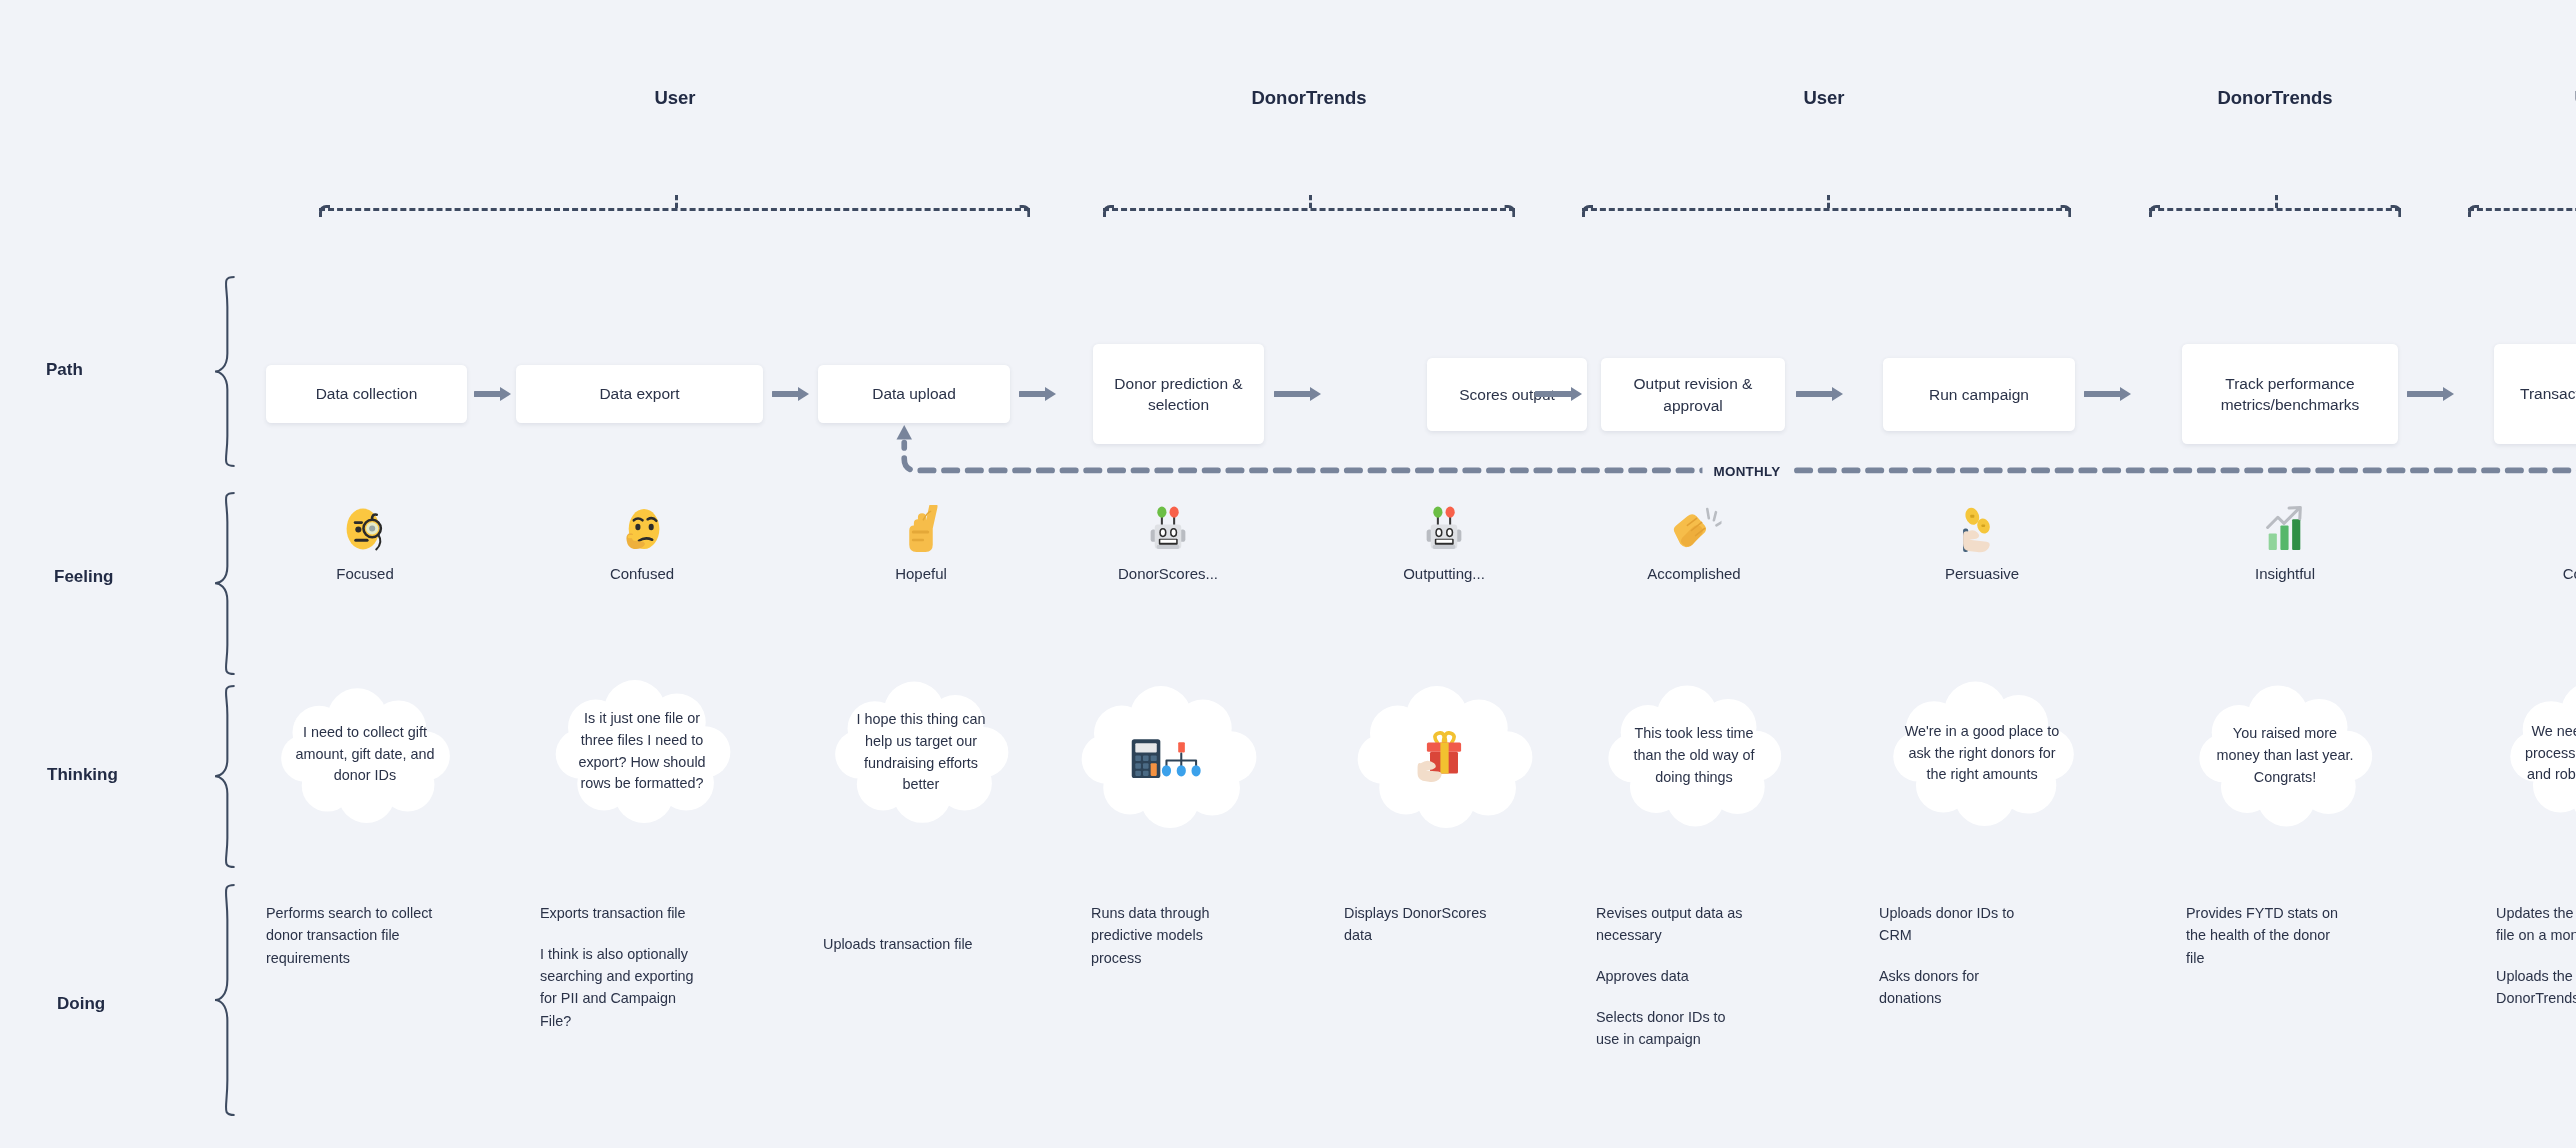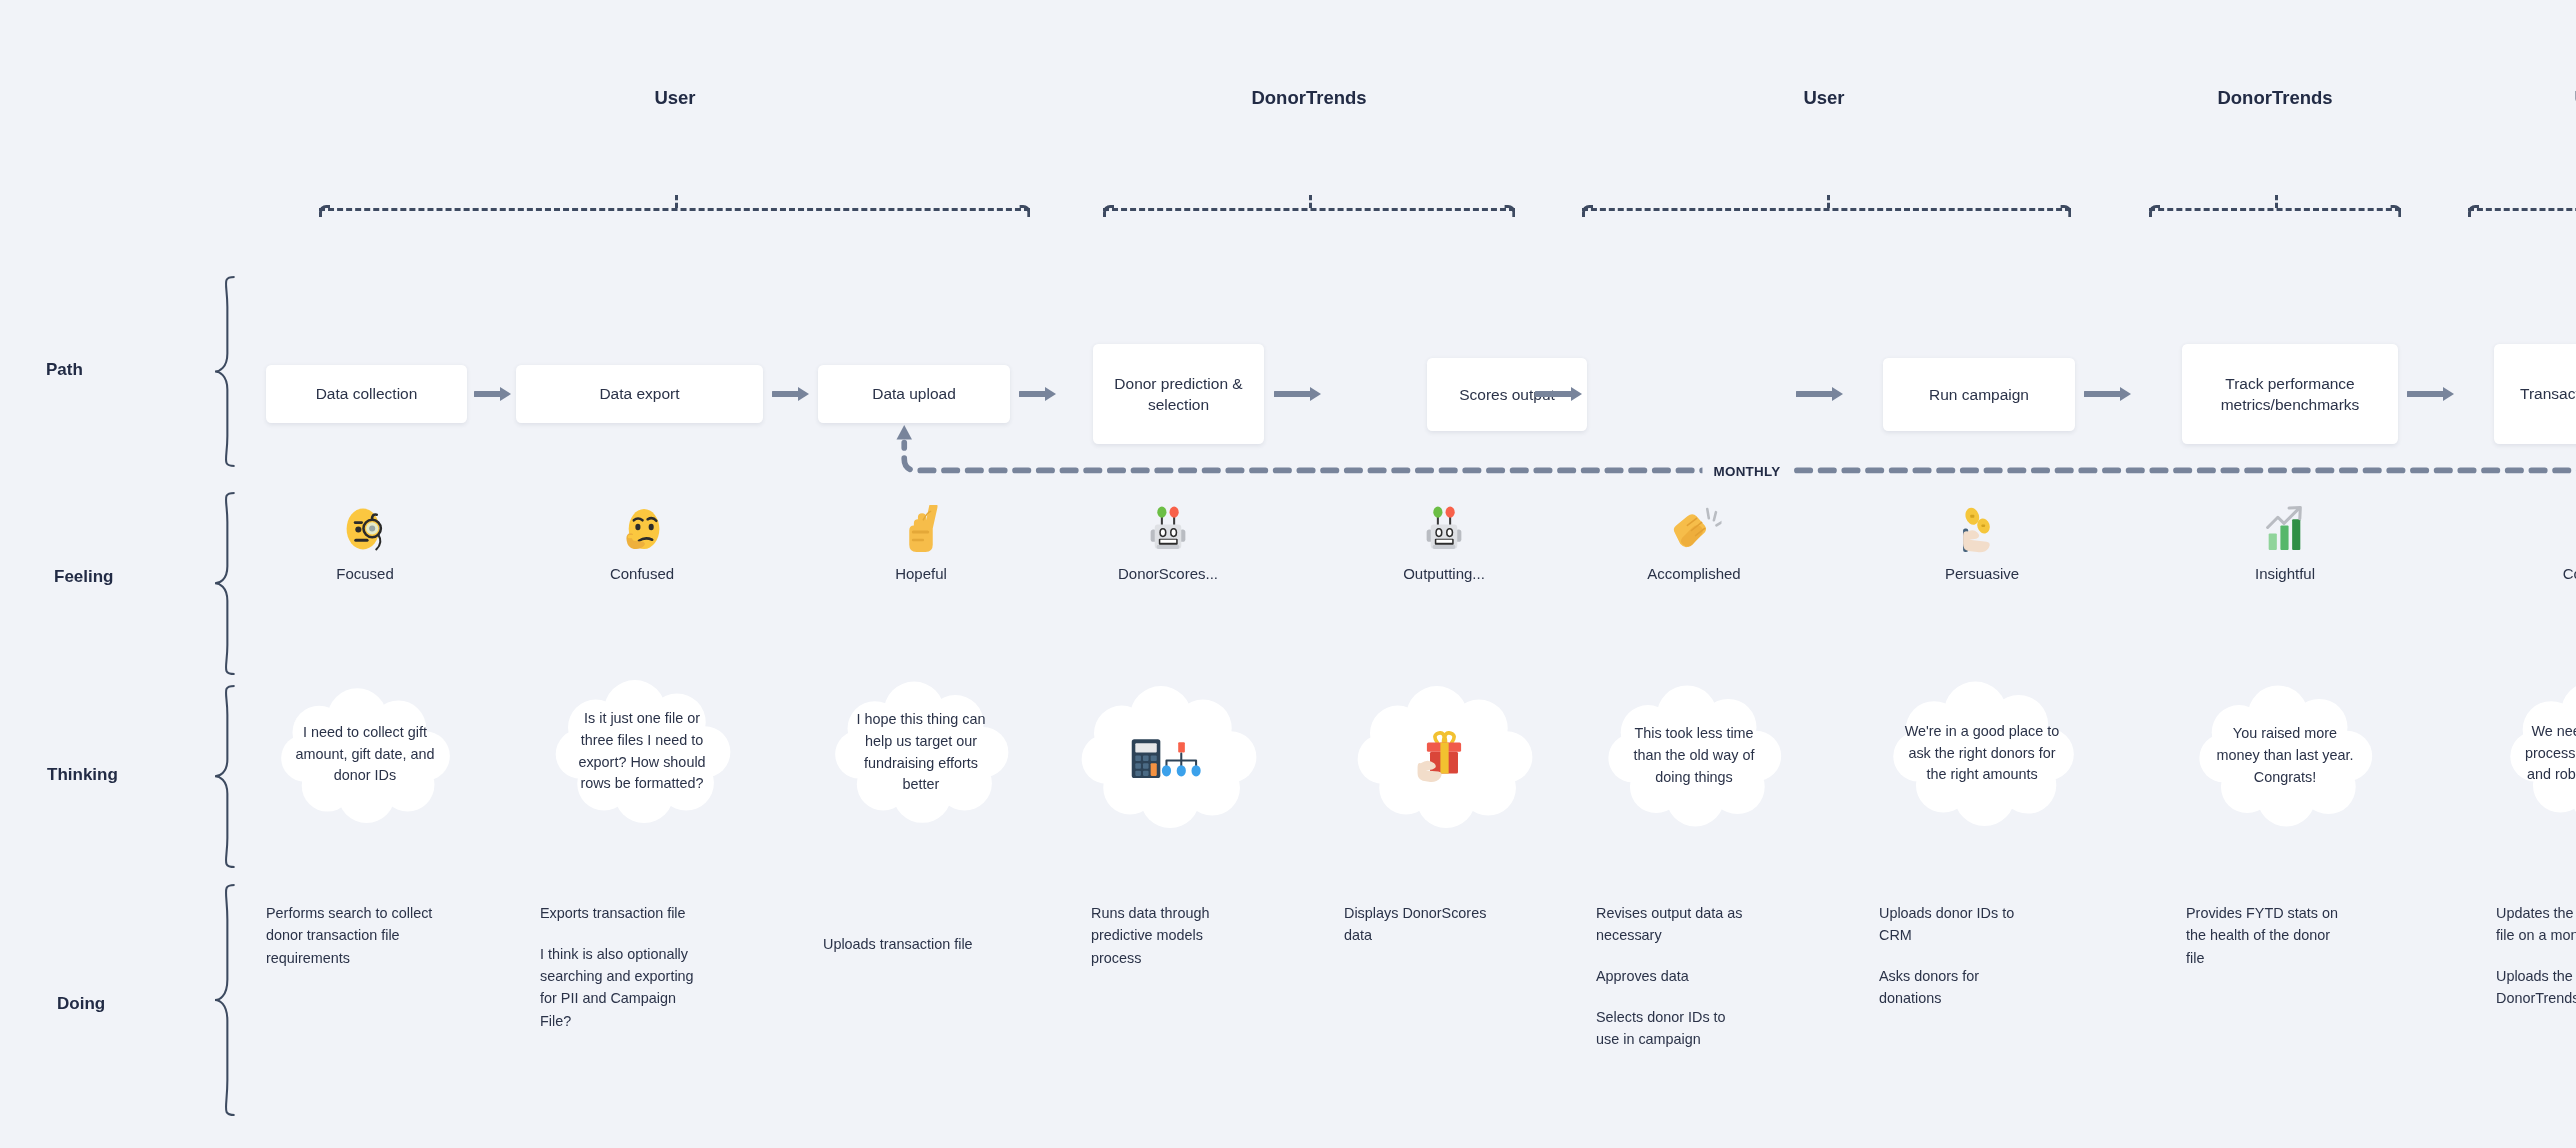--- a/index.html
+++ b/index.html
@@ -181,20 +181,21 @@
     <div class="shaft"></div>
       <div class="head"></div>
   </div>
 
   <div class="pbox" style="left:1427px;top:358px;width:160px;height:73px;">Scores output</div>
   <div class="arrow" style="left:1535px;top:387px;width:47px;">
     <div class="shaft"></div>
       <div class="head"></div>
   </div>
 
+  <div class="pbox" style="left:1601px;top:358px;width:184px;height:73px;">Output revision &amp; approval</div>
   <div class="arrow" style="left:1796px;top:387px;width:47px;">
     <div class="shaft"></div>
       <div class="head"></div>
   </div>
 
   <div class="pbox" style="left:1883px;top:358px;width:192px;height:73px;">Run campaign</div>
   <div class="arrow" style="left:2084px;top:387px;width:47px;">
     <div class="shaft"></div>
       <div class="head"></div>
   </div>

